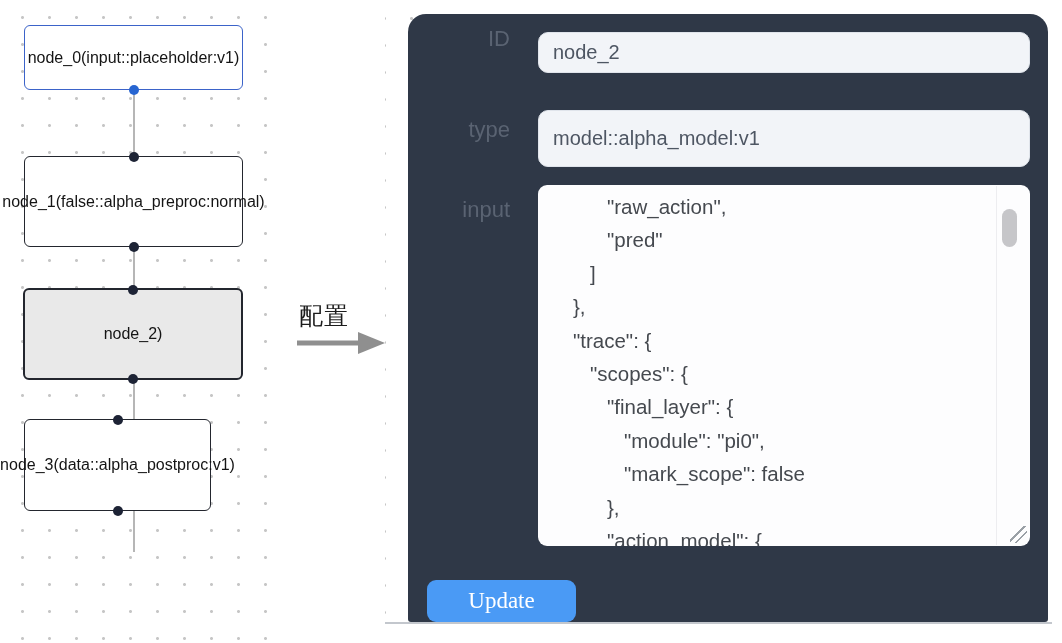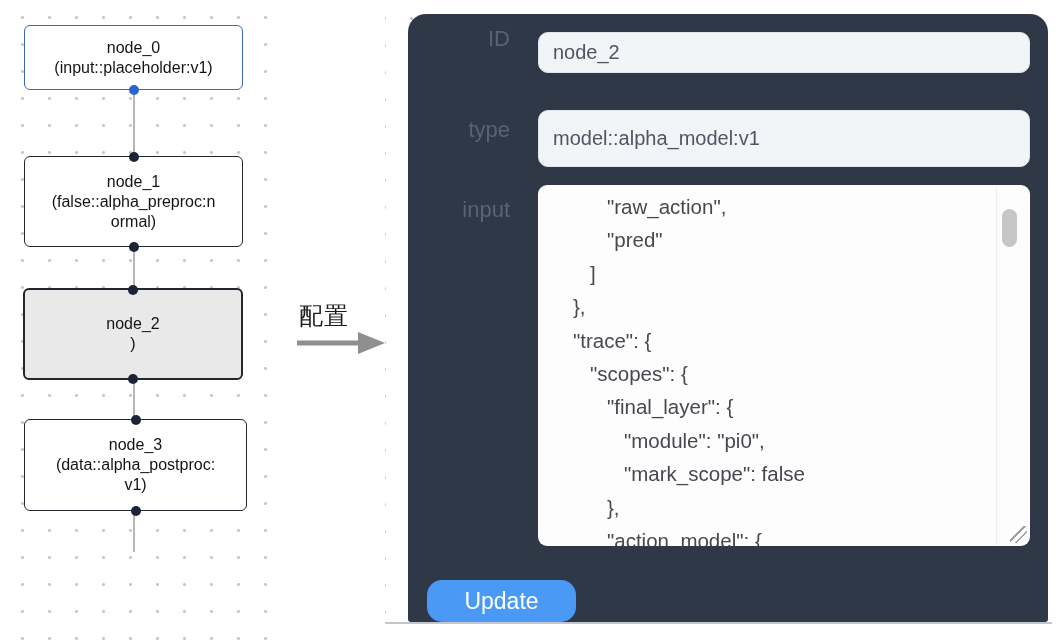--- a/index.html
+++ b/index.html
@@ -3,21 +3,21 @@
 <meta charset="utf-8">
 <style>
   html,body{margin:0;padding:0;width:1062px;height:643px;background:#ffffff;overflow:hidden;
     font-family:"Liberation Sans",sans-serif;}
   .abs{position:absolute;}
   
   #graph-canvas{left:0;top:0;width:272px;height:643px;background-color:#ffffff;
     background-image:radial-gradient(circle,#c6c6c6 1.2px,transparent 1.7px);
     background-size:27px 27px;background-position:9px 4px;}
   .node{position:absolute;box-sizing:border-box;border-radius:6px;background:#fff;
-    display:flex;flex-direction:column;align-items:center;justify-content:center;
+    display:flex;flex-direction:row;align-items:center;justify-content:center;
     font-size:16px;line-height:20px;color:#141414;text-align:center;}
   .node .nline{white-space:nowrap;}
   .port{position:absolute;width:10px;height:10px;border-radius:50%;left:50%;transform:translateX(-50%);}
   .port.top{top:-5.5px;} .port.bottom{bottom:-5.5px;}
   .edge{position:absolute;width:1.5px;background:#b6b6b6;}
   
   #arrow-label{left:299px;top:300px;width:70px;font-size:24px;color:#1c1c1c;letter-spacing:1px;}
   #arrow-svg{left:296px;top:330px;}
   
   #config-canvas{left:385px;top:0;width:667px;height:622px;background-color:#ffffff;
@@ -38,22 +38,22 @@
     background:#fdfdfe;border-radius:9px;overflow:hidden;}
   #config-content{position:absolute;left:0;top:5px;right:34px;
     font-size:20.5px;line-height:33.4px;color:#45494f;white-space:nowrap;}
   #config-gutter-line{position:absolute;left:458px;top:1px;bottom:1px;width:1px;background:#ededf0;}
   #config-scrollbar-thumb{position:absolute;left:464px;top:24px;width:15px;height:38px;
     border-radius:8px;background:#c6c6c9;}
   #config-resize-handle{position:absolute;right:3px;bottom:3px;width:17px;height:17px;
     background:linear-gradient(135deg,transparent 40%,#9aa0a6 40%,#9aa0a6 48%,transparent 48%,
       transparent 62%,#9aa0a6 62%,#9aa0a6 70%,transparent 70%);}
   #update-button{position:absolute;left:19px;top:566px;width:149px;height:42px;
-    background:#4a9af5;border:none;border-radius:15px;color:#ffffff;
-    font-family:Liberation Sans, sans-serif;font-size:23px;font-weight:500;cursor:pointer;}
+    background:#4a9af5;border:none;border-radius:9px;color:#ffffff;
+    font-family:Liberation Serif, serif;font-size:23px;font-weight:500;cursor:pointer;}
 </style>
 </head>
 <body>
 
 <div class="abs" id="graph-canvas">
     <div class="edge" style="left: 133px; top: 90px; height: 66px; background: rgb(182, 182, 182);"></div>
     <div class="edge" style="left: 133px; top: 247px; height: 41px; background: rgb(182, 182, 182);"></div>
     <div class="edge" style="left: 133px; top: 380px; height: 39px; background: rgb(182, 182, 182);"></div>
     <div class="edge" style="left: 133px; top: 511px; height: 41px; background: rgb(182, 182, 182);"></div>
     <div class="node" style="left: 24px; top: 25px; width: 219px; height: 65px; border: 1.5px solid rgb(59, 99, 201); background: rgb(255, 255, 255);">
@@ -67,21 +67,21 @@
       <div class="nline">ormal)</div>
       <div class="port top" style="background: rgb(29, 35, 53);"></div>
       <div class="port bottom" style="background: rgb(29, 35, 53);"></div>
     </div>
     <div class="node" style="left: 23px; top: 288px; width: 220px; height: 92px; border: 2.5px solid rgb(35, 38, 46); background: rgb(233, 233, 233);">
       <div class="nline">node_2</div>
       <div class="nline">)</div>
       <div class="port top" style="background: rgb(29, 35, 53);"></div>
       <div class="port bottom" style="background: rgb(29, 35, 53);"></div>
     </div>
-    <div class="node" style="left: 24px; top: 419px; width: 223px; height: 92px; border: 1.5px solid rgb(35, 38, 46); background: rgb(255, 255, 255);">
+    <div class="node" style="left: 24px; top: 419px; width: 187px; height: 92px; border: 1.5px solid rgb(35, 38, 46); background: rgb(255, 255, 255);">
       <div class="nline">node_3</div>
       <div class="nline">(data::alpha_postproc:</div>
       <div class="nline">v1)</div>
       <div class="port top" style="background: rgb(29, 35, 53);"></div>
       <div class="port bottom" style="background: rgb(29, 35, 53);"></div>
     </div>
   </div>
 
 <div class="abs" id="arrow-label">配置</div>
 <svg class="abs" id="arrow-svg" width="92" height="26" viewBox="0 0 92 26">

